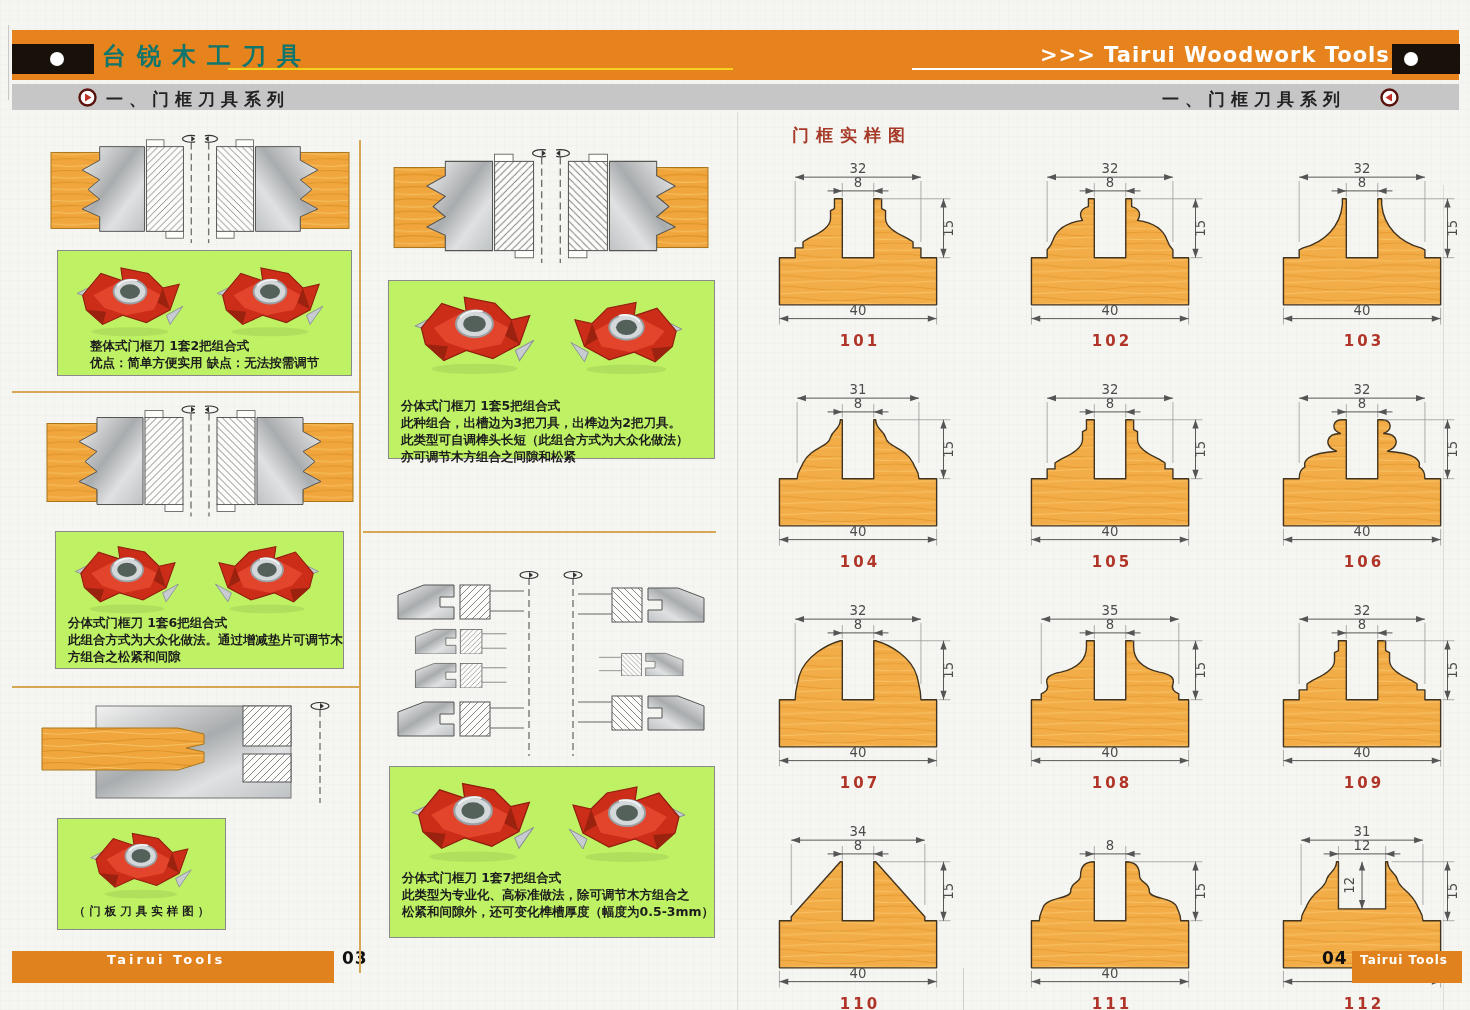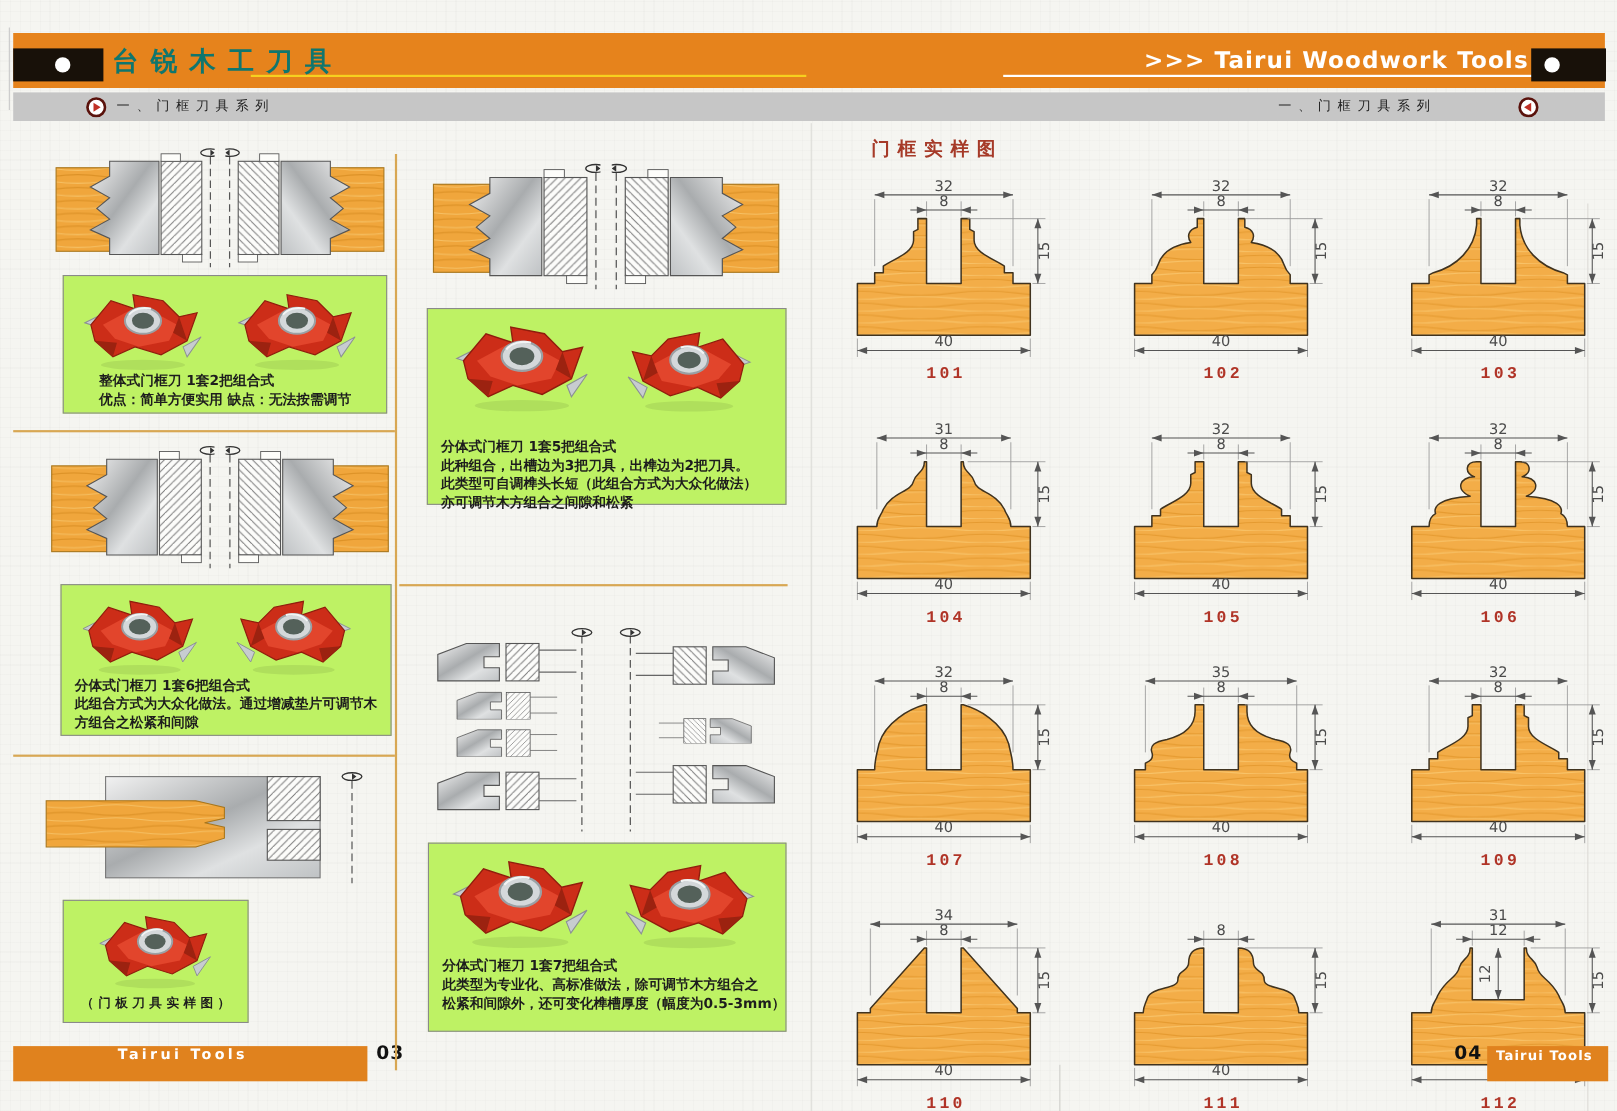--- a/index.html
+++ b/index.html
@@ -14,36 +14,36 @@
   .abs{position:absolute;}
   
   .banner{left:12px;top:30px;width:1447px;height:50px;background:#e6831c;}
   .blackbox{top:44px;height:30px;background:#181109;}
   .dot{width:14px;height:14px;border-radius:50%;background:#fff;position:absolute;top:8px;}
   .cn-title{left:102px;top:40px;font-size:24px;font-weight:bold;color:#0f766e;letter-spacing:11px;white-space:nowrap;}
   .u-yellow{left:228px;top:68px;width:505px;height:2px;background:#f6d01f;}
   .en-title{left:1040px;top:43px;font-size:21px;font-weight:bold;color:#ffffff;letter-spacing:1px;white-space:nowrap;}
   .u-white{left:912px;top:68px;width:481px;height:2px;background:#ffffff;}
   .graybar{left:12px;top:84px;width:1447px;height:26px;background:#c6c6c6;}
-  .section-label{font-size:12px;font-weight:normal;color:#222;letter-spacing:6px;white-space:nowrap;top:88px;}
+  .section-label{font-size:17px;font-weight:bold;color:#222;letter-spacing:6px;white-space:nowrap;top:88px;}
   
   .tanline{background:#d8a753;}
   .cropline{background:#c9c9c9;}
   
   .pbox{border:1px solid #8a8a8a;background:#bef264;}
   .cap{font-size:12.5px;font-weight:bold;color:#1d1d1d;line-height:17px;white-space:nowrap;}
   
   .footbar{background:#e0821e;height:32px;}
   .brand{color:#fff;font-weight:bold;font-size:13px;letter-spacing:3px;}
   .pageno{font-size:17px;font-weight:bold;color:#111;letter-spacing:1px;}
   
   .rp-title{font-size:17px;font-weight:bold;color:#a63a28;letter-spacing:7px;}
   #profile-grid{left:748px;top:152px;width:684px;display:grid;grid-template-columns:228px 228px 228px;grid-auto-rows:197px;gap:24px;}
   .pcell{position:relative;width:228px;height:197px;}
-  .pnum{width:224px;text-align:center;font-size:15px;font-weight:bold;color:#b03427;letter-spacing:3px;margin-top:-2px;font-family:Liberation Mono, monospace;}
+  .pnum{width:224px;text-align:center;font-size:15px;font-weight:bold;color:#b03427;letter-spacing:3px;margin-top:-2px;}
 </style>
 </head>
 <body>
 
 <svg width="0" height="0" style="position:absolute" aria-hidden="true">
   <defs>
     <pattern id="hatch" width="7" height="7" patternUnits="userSpaceOnUse">
       <rect width="7" height="7" fill="#fcfcfa"></rect>
       <path d="M-1,8 L8,-1 M3,11 L11,3" stroke="#7a7a7a" stroke-width="0.9"></path>
     </pattern>
@@ -144,21 +144,21 @@
 
 <div class="abs tanline" style="left:12px;top:391px;width:347px;height:2px;"></div>
 
 <svg class="abs" style="left:45px;top:402px;" width="310" height="118" viewBox="0 0 310 115">
   <use href="#asmhalf" width="150" height="115"></use>
   <g transform="translate(310,0) scale(-1,1)">
       <use href="#asmhalf" width="150" height="115"></use>
     </g>
 </svg>
 
-<div class="abs pbox" style="left:55px;top:531px;width:287px;height:136px;padding-left:12px;">
+<div class="abs pbox" style="left:55px;top:531px;width:287px;height:136px;">
   <svg class="abs" style="left:10px;top:4px;" width="122" height="80" viewBox="0 0 120 90">
       <use href="#cutter" width="120" height="90"></use>
     </svg>
   <svg class="abs" style="left:150px;top:4px;" width="122" height="80" viewBox="0 0 120 90">
       <g transform="translate(120,0) scale(-1,1)">
         <use href="#cutter" width="120" height="90"></use>
       </g>
     </svg>
   <div class="abs" style="left:12px;top:82px;">
     <div class="cap">分体式门框刀  1套6把组合式</div>

